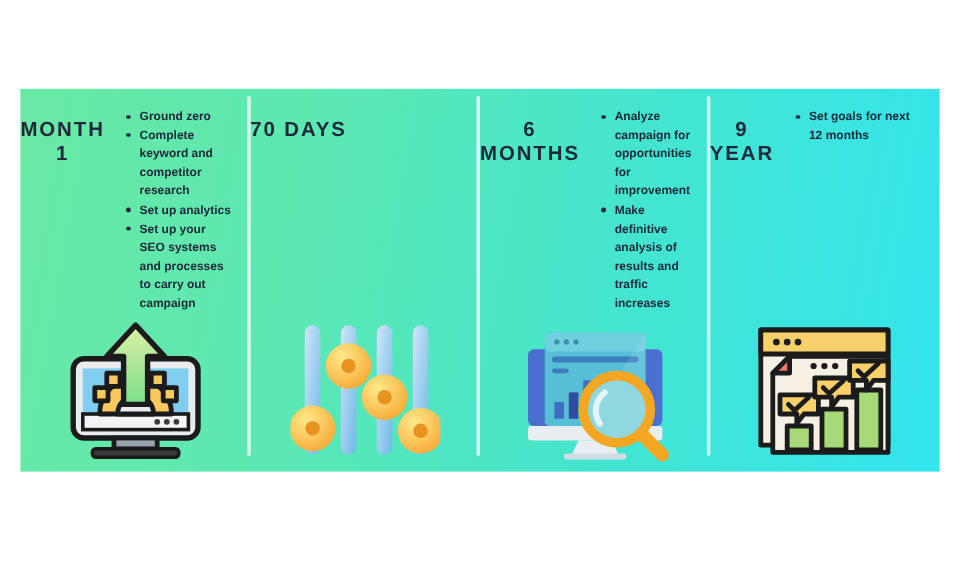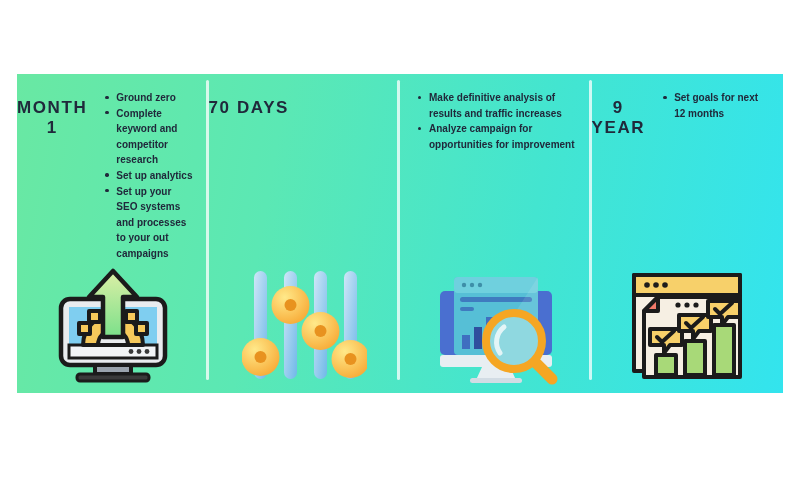--- a/index.html
+++ b/index.html
@@ -97,21 +97,21 @@
 <body>
 
 <div id="infographic">
 
   <div class="column">
     <div class="col-title">MONTH 1</div>
     <ul class="bullets">
       <li>Ground zero</li>
       <li>Complete keyword and competitor research</li>
       <li>Set up analytics</li>
-      <li>Set up your SEO systems and processes to your out campaigns</li>
+      <li>Set up your SEO systems and processes to carry out campaign</li>
     </ul>
     <div class="art">
       <svg width="140" height="118" viewBox="0 0 140 118">
         <defs>
           <linearGradient id="arrowGrad" x1="0" y1="1" x2="0" y2="0">
             <stop offset="0%" stop-color="#7BE08A"></stop>
             <stop offset="100%" stop-color="#DCEFA6"></stop>
           </linearGradient>
         </defs>
 
@@ -179,23 +179,24 @@
         <g>
           <circle cx="108.5" cy="94" r="19" fill="url(#knobGrad)"></circle>
           <circle cx="108.5" cy="94" r="6" fill="#E8921F"></circle>
         </g>
       </svg>
     </div>
     <div class="divider"></div>
   </div>
 
   <div class="column">
+    <div class="col-title">6 MONTHS</div>
     <ul class="bullets">
+      <li>Analyze campaign for opportunities for improvement</li>
       <li>Make definitive analysis of results and traffic increases</li>
-      <li>Analyze campaign for opportunities for improvement</li>
     </ul>
     <div class="art">
       <svg width="140" height="120" viewBox="0 0 140 120">
 
         <rect x="14" y="26" width="112" height="64" rx="5" fill="#4A6FD0"></rect>
 
         <rect x="28" y="12" width="84" height="78" rx="4" fill="#56BFD6"></rect>
         <rect x="28" y="12" width="84" height="16" rx="4" fill="#6FD0DE"></rect>
         <circle cx="38" cy="20" r="2.2" fill="#3E8FA8"></circle>
         <circle cx="46" cy="20" r="2.2" fill="#3E8FA8"></circle>

